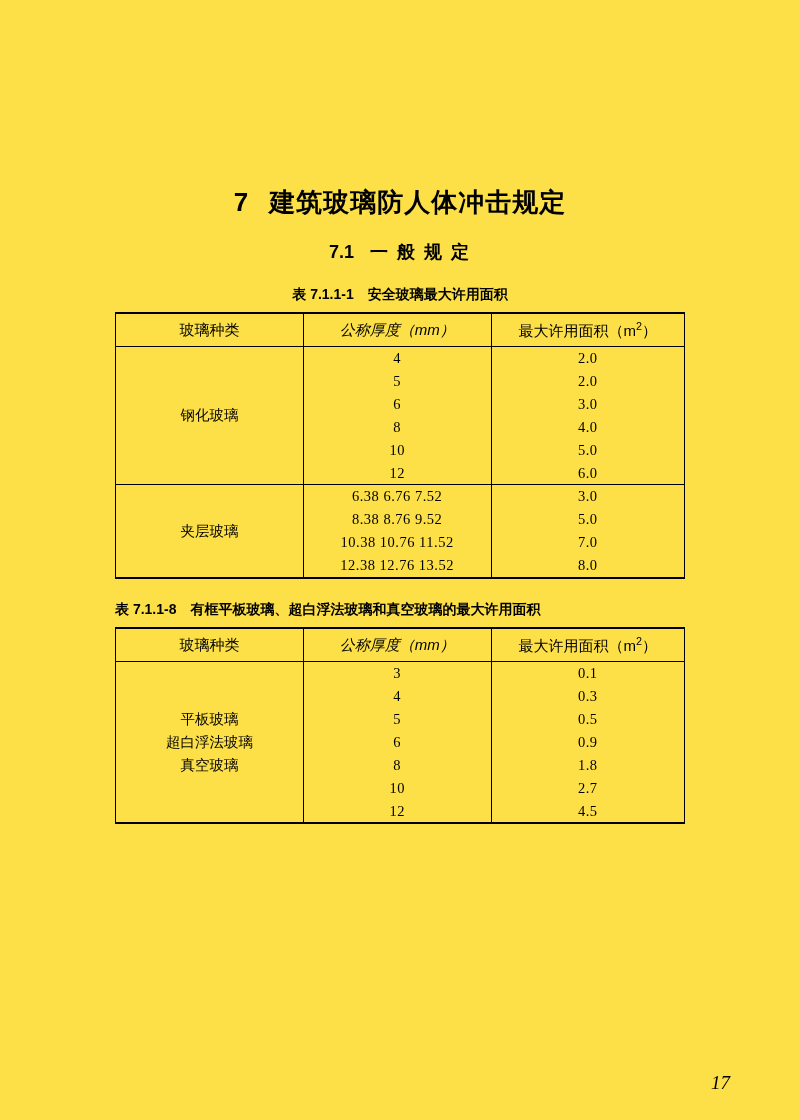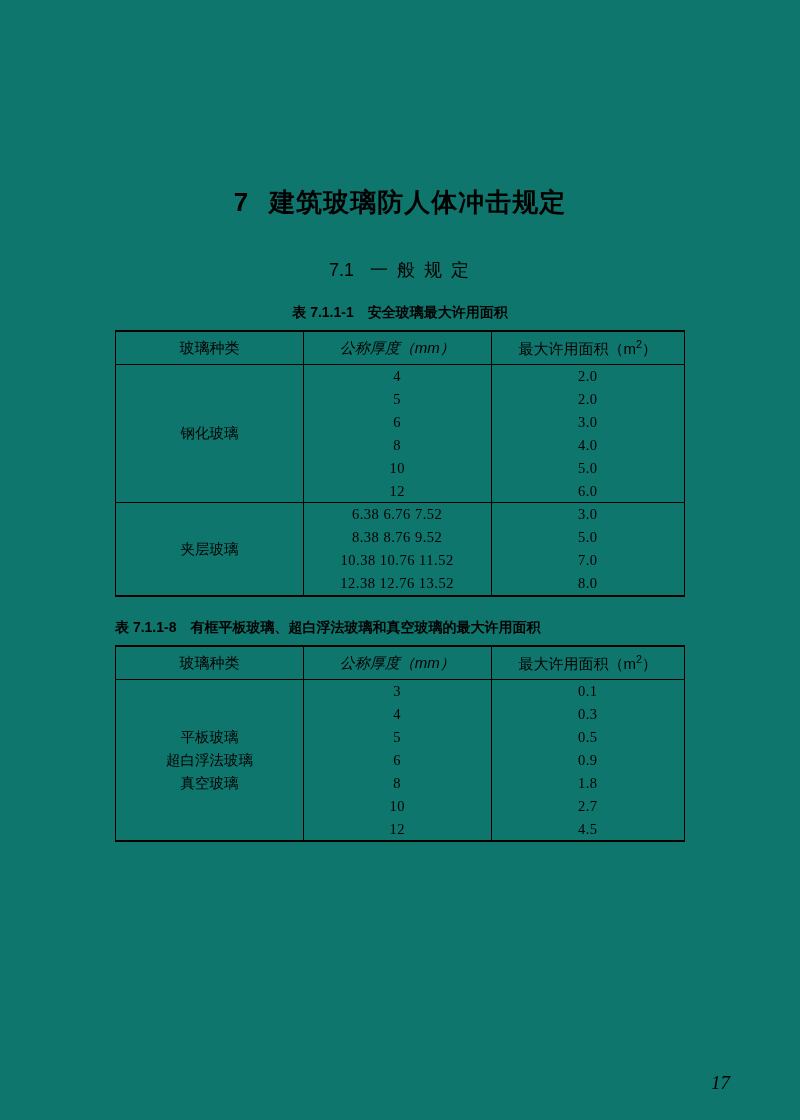--- a/index.html
+++ b/index.html
@@ -13,21 +13,21 @@
     position: relative;
     font-family: "Liberation Serif", "DejaVu Serif", serif;
     color: #000000;
     overflow: hidden;
   }
   .page {
     position: absolute;
     left: 0; top: 0;
     width: 800px;
     height: 1120px;
-    background: #0f766e;
+    background: #fde047;
   }
   .content {
     position: absolute;
     left: 115px;
     top: 0;
     width: 570px;
   }
 
   
   .chapter-title {
@@ -36,24 +36,24 @@
     font-size: 26px;
     font-weight: bold;
     letter-spacing: 1px;
     font-family: "Liberation Sans", "DejaVu Sans", sans-serif;
   }
   .chapter-num {
     margin-right: 20px;
   }
 
   .section-title {
-    margin-top: 38px;
+    margin-top: 20px;
     text-align: center;
     font-size: 18px;
-    font-weight: normal;
+    font-weight: bold;
     font-family: "Liberation Sans", "DejaVu Sans", sans-serif;
     letter-spacing: 2px;
   }
   .section-title .sec-num {
     margin-right: 16px;
     letter-spacing: 0;
   }
 
   
   .para {

